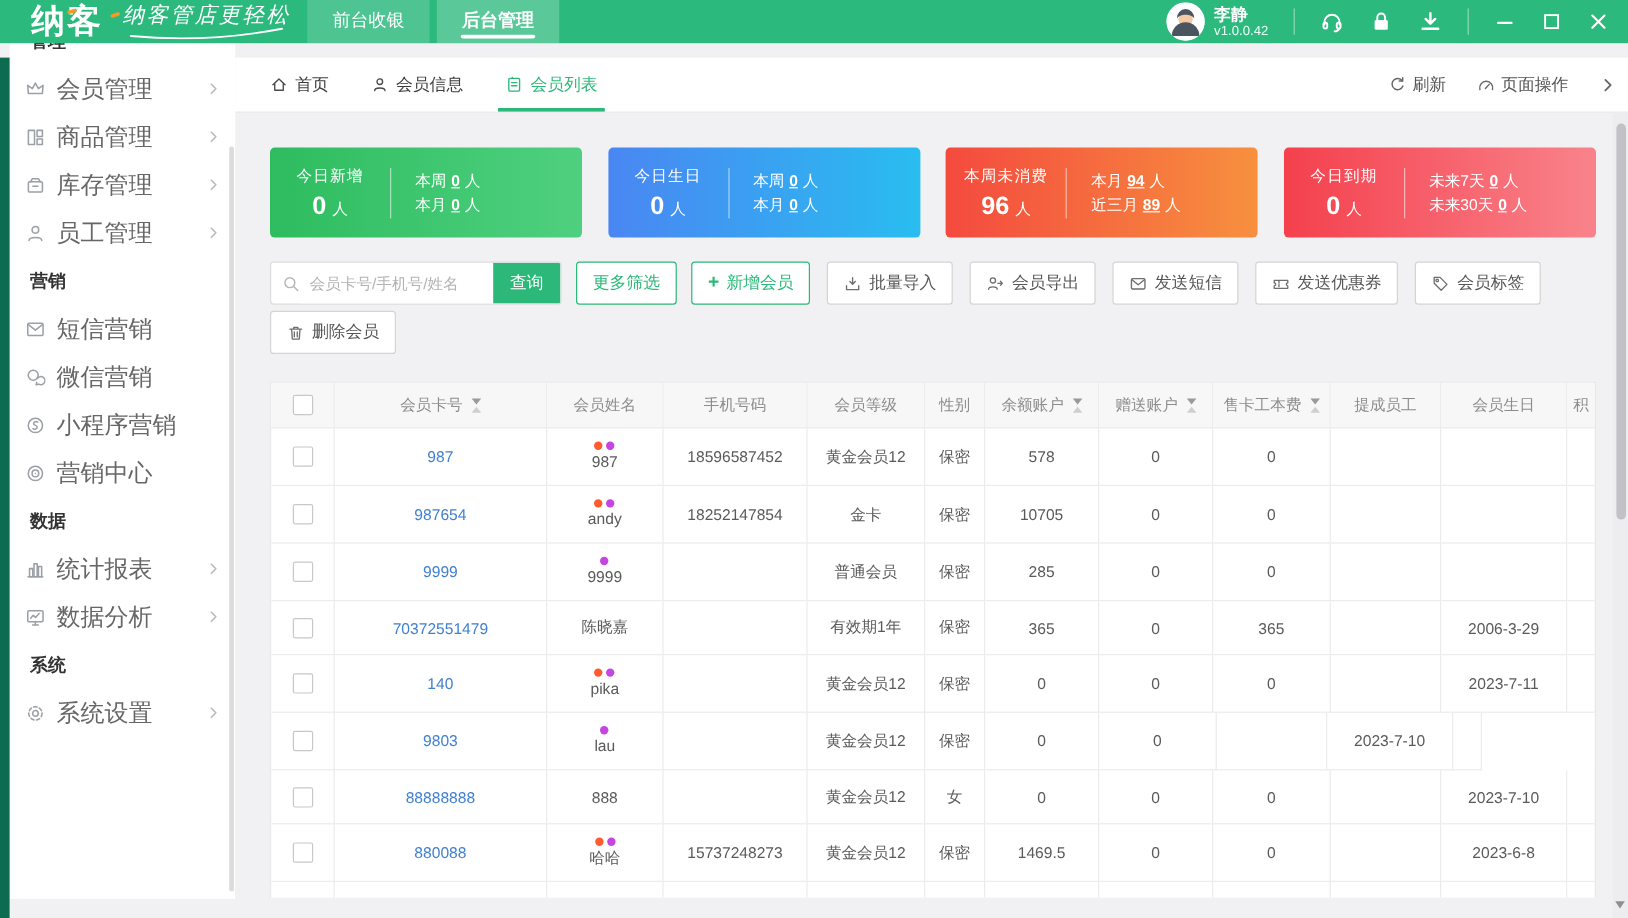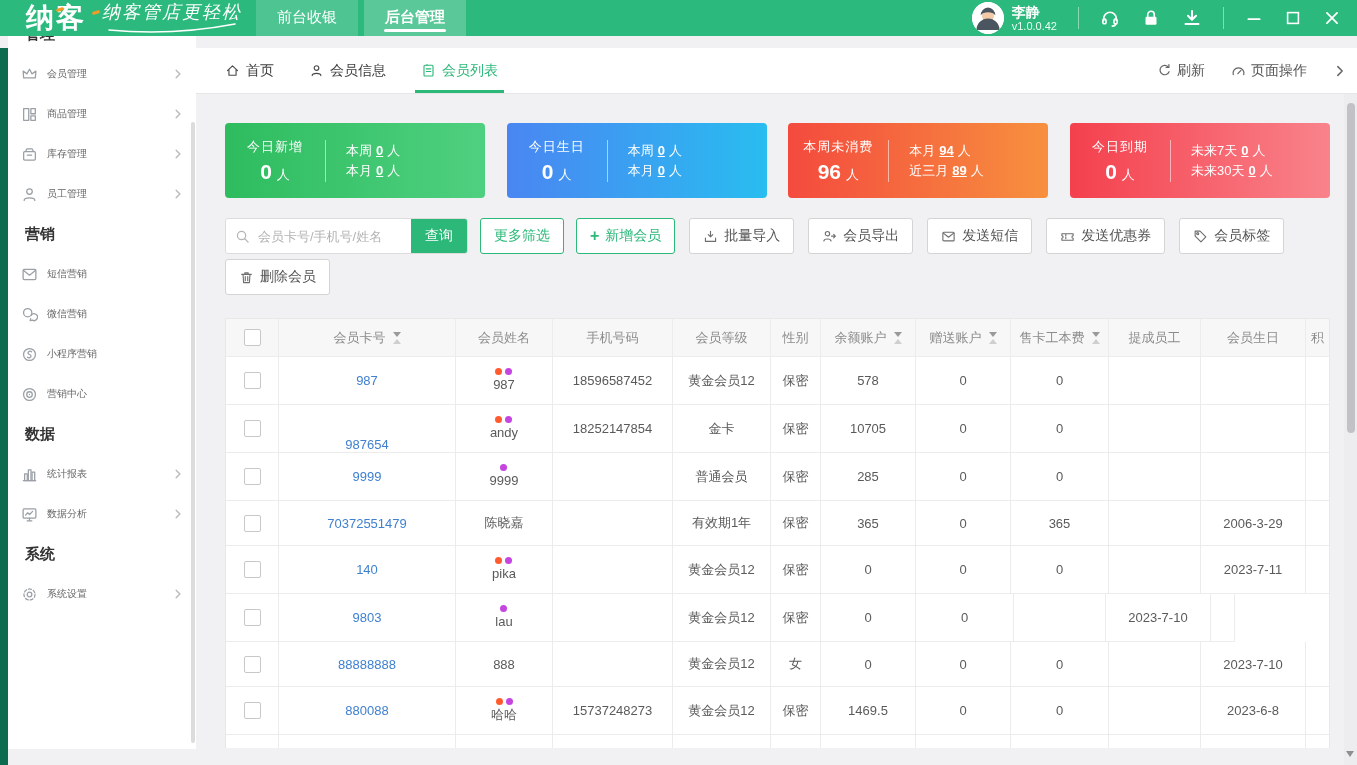--- a/index.html
+++ b/index.html
@@ -29,21 +29,21 @@
   .user-meta{display:flex;flex-direction:column;line-height:1.15;}
   .user-name{font-size:14px;font-weight:bold;color:#fff;}
   .user-version{font-size:11px;color:#eafff5;}
   .top-sep{width:1px;height:22px;background:rgba(255,255,255,.45);}
   .top-icon{color:#fff;cursor:pointer;display:flex;align-items:center;}
   
   .left-strip{position:absolute;left:0;top:48px;width:8px;height:717px;background:#0d6b4f;z-index:20;}
   .sidebar{position:absolute;left:8px;top:32px;width:188px;height:717px;background:#fff;overflow:hidden;z-index:10;}
   .side-list{margin-top:-18px;}
   .side-section{height:40px;display:flex;align-items:center;padding-left:17px;font-size:15px;font-weight:bold;color:#333;}
-  .side-item{height:40px;display:flex;align-items:center;padding-left:13px;color:#666;font-size:10px;position:relative;cursor:pointer;}
+  .side-item{height:40px;display:flex;align-items:center;padding-left:13px;color:#666;font-size:20px;position:relative;cursor:pointer;}
   .side-item .s-icon{color:#9aa0a6;margin-right:9px;display:flex;}
   .side-item .s-chev{position:absolute;right:12px;color:#b9b9b9;display:flex;}
   .side-scroll{position:absolute;right:1px;top:90px;bottom:6px;width:4px;background:#dcdcdc;border-radius:2px;}
   
   .main{position:absolute;left:196px;top:48px;right:0;bottom:0;}
   .tabstrip{position:absolute;left:0;top:0;right:0;height:45px;background:#fff;border-bottom:1px solid #e6e6e6;display:flex;align-items:center;z-index:5;}
   .page-tab{display:flex;align-items:center;gap:6px;height:45px;margin-left:35px;color:#3c3c3c;font-size:14px;cursor:pointer;position:relative;}
   .page-tab:first-child{margin-left:29px;}
   .page-tab .t-icon{display:flex;color:#4a4a4a;}
   .page-tab.active{color:#2bb878;}
@@ -587,21 +587,21 @@
               <div class="t-cell" style="flex: 0 0 95px;">0</div>
               <div class="t-cell" style="flex: 0 0 98px;">0</div>
               <div class="t-cell" style="flex: 0 0 92px;"></div>
               <div class="t-cell" style="flex: 0 0 105px;"></div>
               <div class="t-cell" style="flex: 0 0 24px;"></div>
             </div>
             <div class="t-row" style="min-height: 48px;">
               <div class="t-cell" style="flex: 0 0 53px;">
                 <span class="chk"></span>
               </div>
-              <div class="t-cell" style="flex: 0 0 177px; align-items: flex-end;">
+              <div class="t-cell" style="flex: 0 0 177px;">
                 <span class="link">987654</span>
               </div>
               <div class="t-cell" style="flex: 0 0 97px;">
                 <div class="name-stack">
                   <div class="dots">
                     <span class="dot" style="background: rgb(255, 91, 46);"></span>
                     <span class="dot" style="background: rgb(196, 69, 224);"></span>
                   </div>
                   <div>andy</div>
                 </div>

